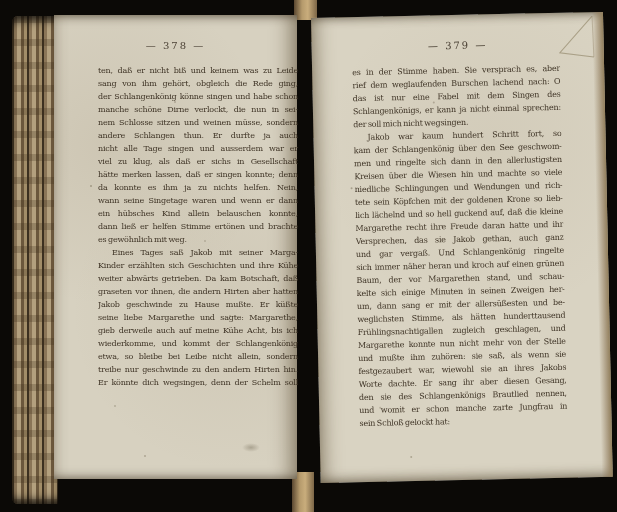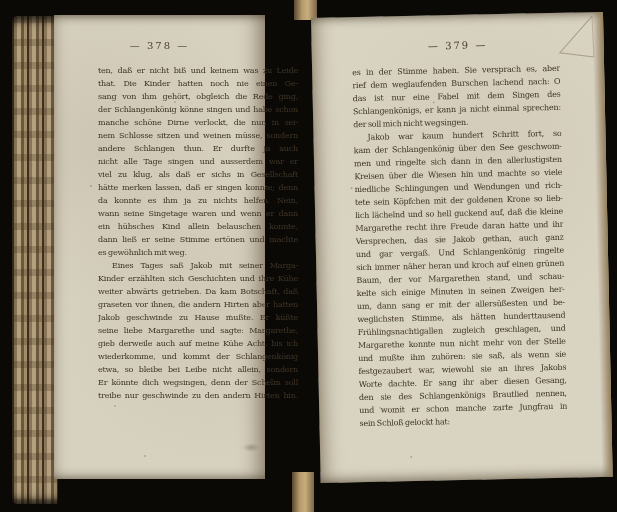--- a/index.html
+++ b/index.html
@@ -21,21 +21,21 @@
     box-shadow:inset 0 10px 10px -6px rgba(0,0,0,.8), inset 0 -10px 10px -6px rgba(0,0,0,.8);
   }
   .page{
     position:absolute;color:#3f3426;
     background:
       radial-gradient(circle at 22% 28%, rgba(120,100,70,.10), rgba(0,0,0,0) 42%),
       radial-gradient(circle at 72% 64%, rgba(120,100,70,.08), rgba(0,0,0,0) 46%),
       #d7d1c0;
   }
   .page-left{
-    left:54px;top:15px;width:211px;height:464px;
+    left:54px;top:15px;width:243px;height:464px;
     box-shadow:
       inset -16px 0 20px -10px rgba(80,65,40,.60),
       inset 10px 0 14px -10px rgba(80,65,40,.45),
       inset 0 9px 10px -8px rgba(55,45,28,.65),
       inset 0 -9px 10px -8px rgba(55,45,28,.55);
   }
   .page-right{
     left:311px;top:18px;width:292px;height:465px;
     transform:rotate(-1.2deg);transform-origin:left top;
     background:
@@ -81,47 +81,46 @@
   <div class="stick stick-top"></div>
   <div class="stick stick-bottom"></div>
 
   <div class="edge-stack"></div>
 
   <div class="page page-left">
     <div class="header">—  378  —</div>
     <div class="textcol textcol-left">
         <div class="para">
           <div class="tline">ten, daß er nicht biß und keinem was zu Leide</div>
-          <div class="tline">that.  Die Kinder hatten noch nie einen Ge-</div>
           <div class="tline">sang von ihm gehört, obgleich die Rede ging,</div>
           <div class="tline">der Schlangenkönig könne singen und habe schon</div>
           <div class="tline">manche schöne Dirne verlockt, die nun in sei-</div>
           <div class="tline">nem Schlosse sitzen und weinen müsse, sondern</div>
           <div class="tline">andere Schlangen thun.  Er durfte ja auch</div>
           <div class="tline">nicht alle Tage singen und ausserdem war er</div>
           <div class="tline">viel zu klug, als daß er sichs in Gesellschaft</div>
           <div class="tline">hätte merken lassen, daß er singen konnte; denn</div>
           <div class="tline">da konnte es ihm ja zu nichts helfen.  Nein,</div>
           <div class="tline">wann seine Singetage waren und wenn er dann</div>
           <div class="tline">ein hübsches Kind allein belauschen konnte,</div>
-          <div class="tline">dann ließ er seine Stimme ertönen und machte</div>
+          <div class="tline">dann ließ er helfen Stimme ertönen und brachte</div>
           <div class="tline short">es gewöhnlich mit weg.</div>
         </div>
         <div class="para indent">
           <div class="tline">Eines Tages saß Jakob mit seiner Marga-</div>
           <div class="tline">Kinder erzählten sich Geschichten und ihre Kühe</div>
           <div class="tline">weiter abwärts getrieben.  Da kam Botschaft, daß</div>
           <div class="tline">graseten vor ihnen, die andern Hirten aber hatten</div>
           <div class="tline">Jakob geschwinde zu Hause mußte.  Er küßte</div>
           <div class="tline">seine liebe Margarethe und sagte:  Margarethe,</div>
           <div class="tline">gieb derweile auch auf meine Kühe Acht, bis ich</div>
           <div class="tline">wiederkomme, und kommt der Schlangenkönig</div>
           <div class="tline">etwa, so bleibe bei Leibe nicht allein, sondern</div>
+          <div class="tline">treibe nur geschwinde zu den andern Hirten hin.</div>
           <div class="tline">Er könnte dich wegsingen, denn der Schelm soll</div>
-          <div class="tline">treibe nur geschwinde zu den andern Hirten hin.</div>
         </div>
       </div>
     <div class="smudge"></div>
     <div class="specks"></div>
   </div>
 
   <div class="page page-right">
     <div class="header">—  379  —</div>
     <div class="textcol textcol-right">
         <div class="para">

